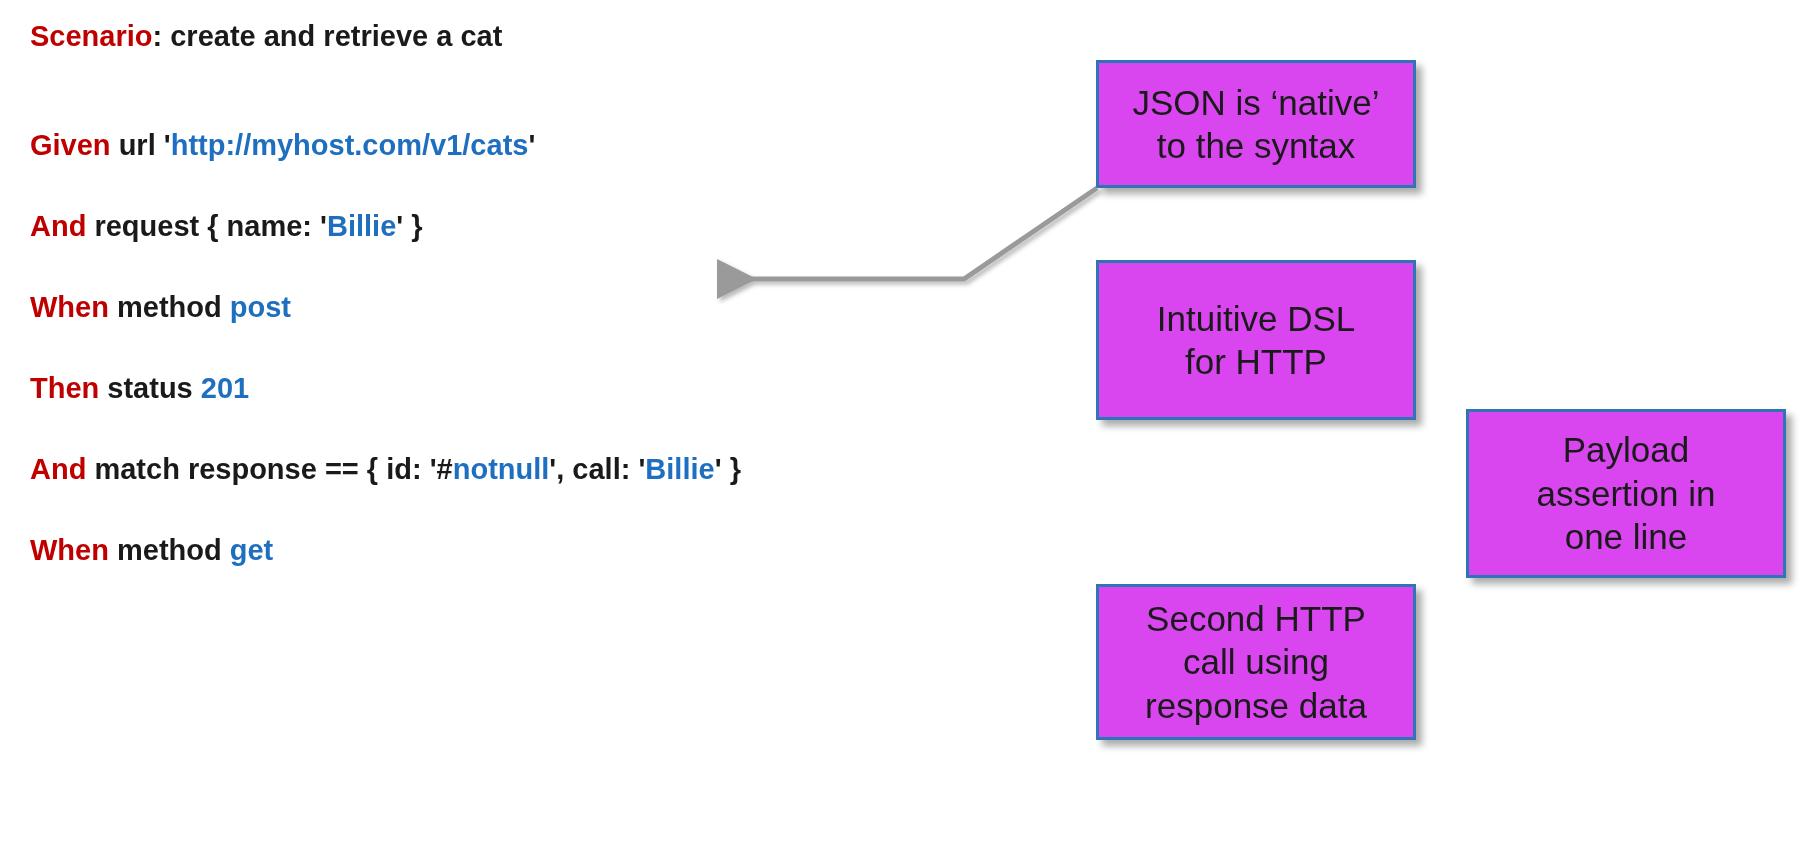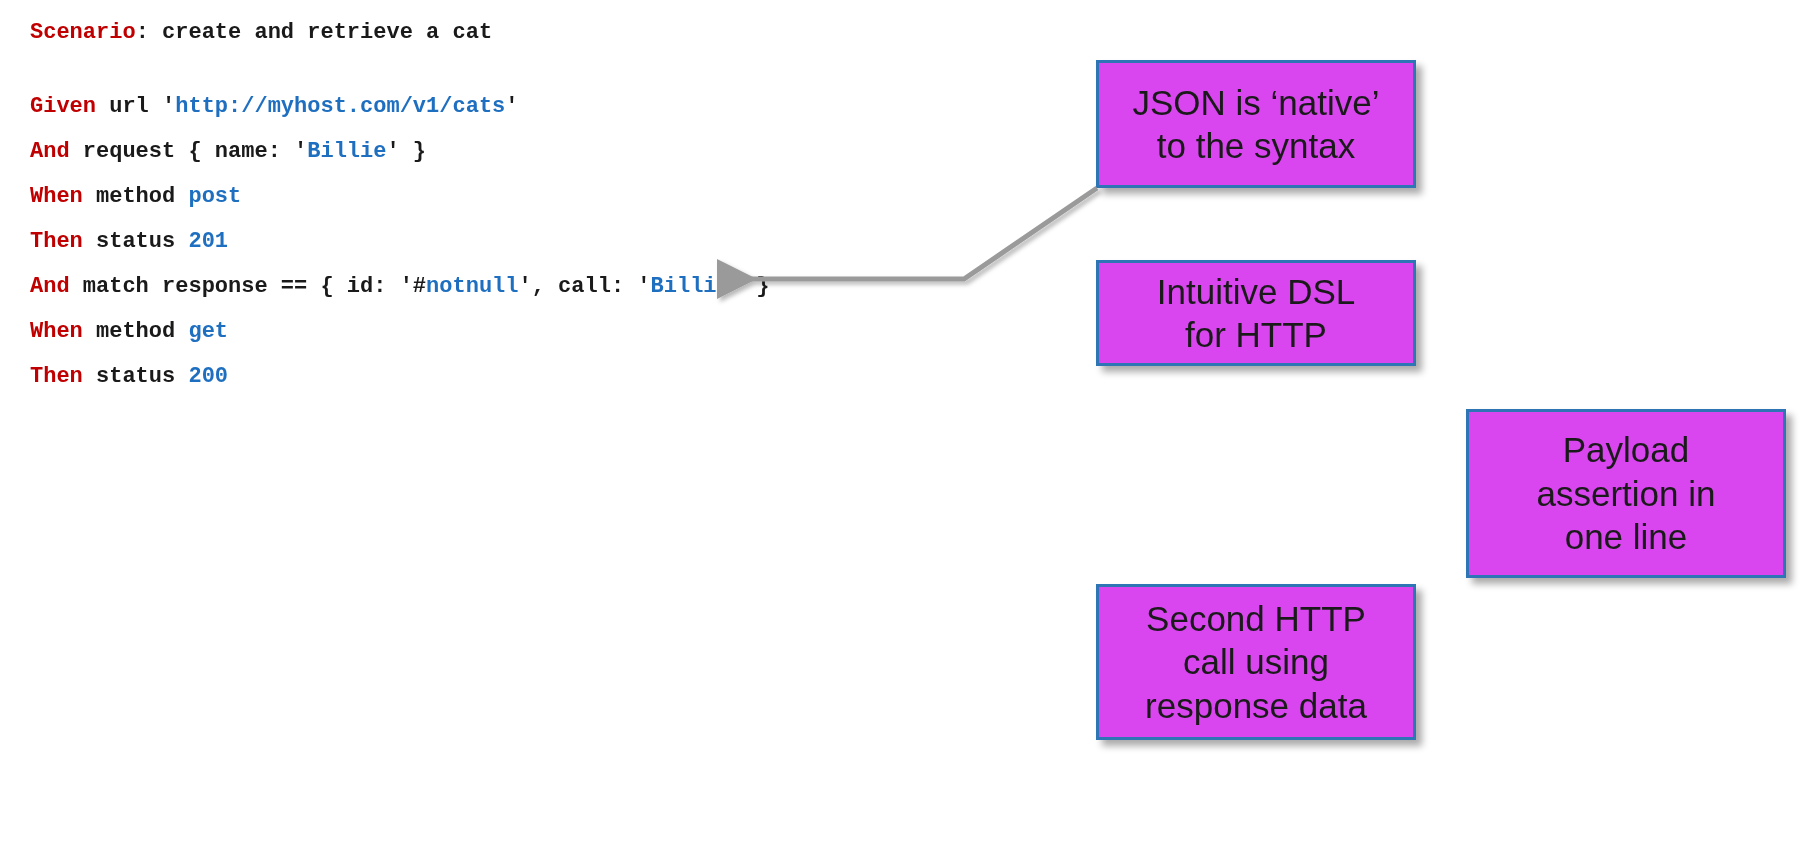--- a/index.html
+++ b/index.html
@@ -16,30 +16,30 @@
   }
 
   
   #code-block {
     position: absolute;
     left: 30px;
     top: 22px;
     width: 1300px;
   }
   .code-line {
-    font-family: Liberation Mono, monospace;
-    font-size: 22px;
+    font-family: Liberation Sans, sans-serif;
+    font-size: 29px;
     font-weight: 700;
     line-height: 1;
     color: #1a1a1a;
     white-space: pre;
     letter-spacing: 0px;
   }
-  .code-line.gap-lg { margin-top: 52px; }
-  .code-line.gap-md { margin-top: 23px; }
+  .code-line.gap-lg { margin-top: 80px; }
+  .code-line.gap-md { margin-top: 52px; }
   .code-line.gap-xl { margin-top: 88px; }
   .kw  { color: #C00000; }
   .val { color: #1F6FC0; }
   .pun { color: #1a1a1a; }
 
   
   .callout {
     position: absolute;
     box-sizing: border-box;
     background: #d946ef;
@@ -54,21 +54,21 @@
     font-family: "Liberation Sans", sans-serif;
     font-weight: 400;
     font-size: 35px;
     line-height: 1.24;
     color: #1a1a1a;
     white-space: pre-line;
     padding: 0 6px;
   }
 
   #callout-json      { left: 1096px; top: 60px;  width: 320px; height: 128px; }
-  #callout-dsl       { left: 1096px; top: 260px; width: 320px; height: 106px; }
+  #callout-dsl       { left: 1096px; top: 260px; width: 320px; height: 160px; }
   #callout-payload   { left: 1466px; top: 409px; width: 320px; height: 169px; }
   #callout-second    { left: 1096px; top: 584px; width: 320px; height: 156px; }
 
   
   #connectors {
     position: absolute;
     left: 0; top: 0;
     width: 1816px; height: 854px;
     pointer-events: none;
   }
@@ -77,21 +77,20 @@
 <body>
 
 <div id="code-block">
     <div class="code-line"><span class="kw">Scenario</span><span class="pun">: create and retrieve a cat</span></div>
     <div class="code-line gap-lg"><span class="kw">Given</span><span class="pun"> url </span><span class="pun">'</span><span class="val">http://myhost.com/v1/cats</span><span class="pun">'</span></div>
     <div class="code-line gap-md"><span class="kw">And</span><span class="pun"> request { name: </span><span class="pun">'</span><span class="val">Billie</span><span class="pun">'</span><span class="pun"> }</span></div>
     <div class="code-line gap-md"><span class="kw">When</span><span class="pun"> method </span><span class="val">post</span></div>
     <div class="code-line gap-md"><span class="kw">Then</span><span class="pun"> status </span><span class="val">201</span></div>
     <div class="code-line gap-md"><span class="kw">And</span><span class="pun"> match response == { id: </span><span class="pun">'#</span><span class="val">notnull</span><span class="pun">'</span><span class="pun">, call: </span><span class="pun">'</span><span class="val">Billie</span><span class="pun">'</span><span class="pun"> }</span></div>
     <div class="code-line gap-md"><span class="kw">When</span><span class="pun"> method </span><span class="val">get</span></div>
-    <div class="code-line gap-md"><span class="kw">Then</span><span class="pun"> status </span><span class="val">200</span></div>
   </div>
 
 <div class="callout" id="callout-json">
   <span class="ctext">JSON is ‘native’
 to the syntax</span>
 </div>
 
 <div class="callout" id="callout-dsl">
   <span class="ctext">Intuitive DSL
 for HTTP</span>

